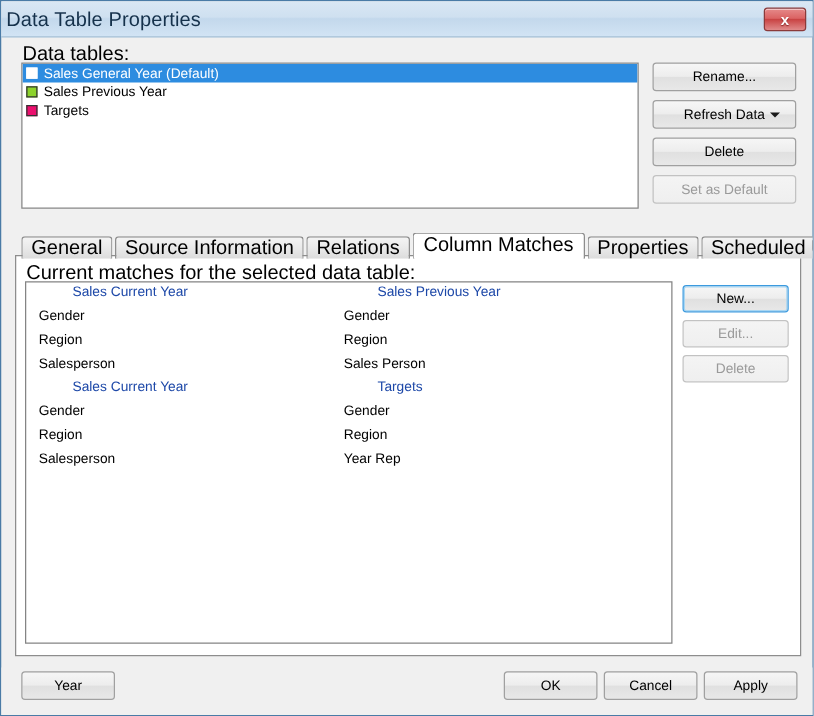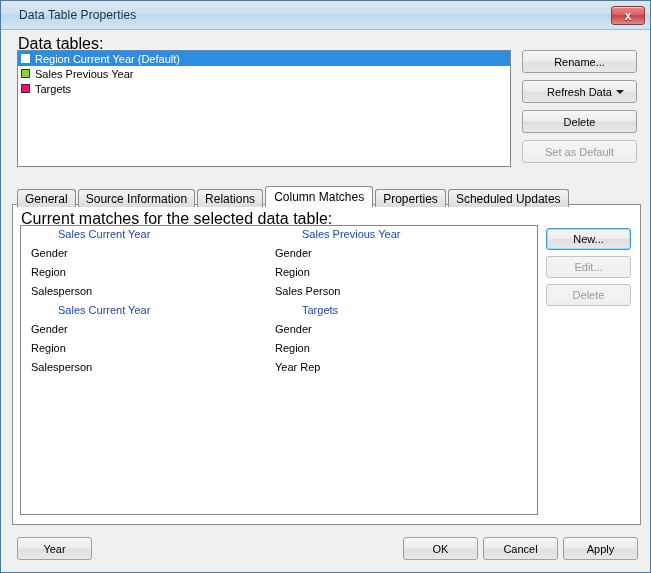--- a/index.html
+++ b/index.html
@@ -29,23 +29,23 @@
     position: absolute;
     left: 0; top: 0;
     width: 651px;
     height: 29px;
     box-sizing: border-box;
     background: linear-gradient(to bottom, #d9e7f4 0%, #cfe0f0 45%, #c3d8ec 50%, #d2e4f4 100%);
     border-bottom: 1px solid #9fbdd6;
   }
   #title-text {
     position: absolute;
-    left: 18px;
+    left: 4px;
     top: 7px;
-    font-size: 12px;
+    font-size: 16px;
     color: #15314b;
     letter-spacing: 0.1px;
     white-space: nowrap;
   }
   #close-button {
     position: absolute;
     right: 7px;
     top: 5px;
     width: 34px;
     height: 19px;
@@ -164,21 +164,21 @@
     box-sizing: border-box;
     height: 18px;
     padding: 0 7px;
     margin-right: 2px;
     border: 1px solid #8d8d8d;
     border-bottom: none;
     border-radius: 3px 3px 0 0;
     background: linear-gradient(to bottom, #f4f4f4 0%, #e9e9e9 50%, #dcdcdc 100%);
     display: flex;
     align-items: center;
-    font-size: 12px;
+    font-size: 16px;
     color: #000;
     white-space: nowrap;
     cursor: default;
     position: relative;
   }
   .tab.active {
     height: 21px;
     margin-top: -3px;
     background: #ffffff;
     border-color: #8d8d8d;
@@ -263,21 +263,21 @@
     <div id="close-button">
       <span class="glyph">x</span>
     </div>
   </div>
 
   <div class="label-static" id="data-tables-label">Data tables:</div>
 
   <div id="data-tables-list">
     <div class="dt-row selected">
       <span class="swatch" style="background:#ffffff"></span>
-      <span>Region Current Year (Default)</span>
+      <span>Sales General Year (Default)</span>
     </div>
     <div class="dt-row">
       <span class="swatch" style="background:#8cd32a"></span>
       <span>Sales Previous Year</span>
     </div>
     <div class="dt-row">
       <span class="swatch" style="background:#ec0f6e"></span>
       <span>Targets</span>
     </div>
   </div>

